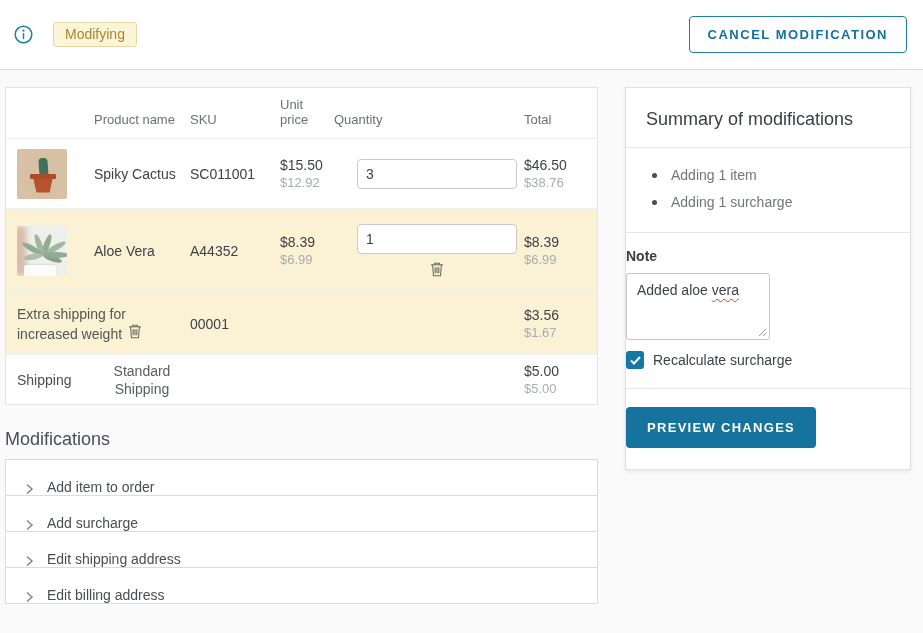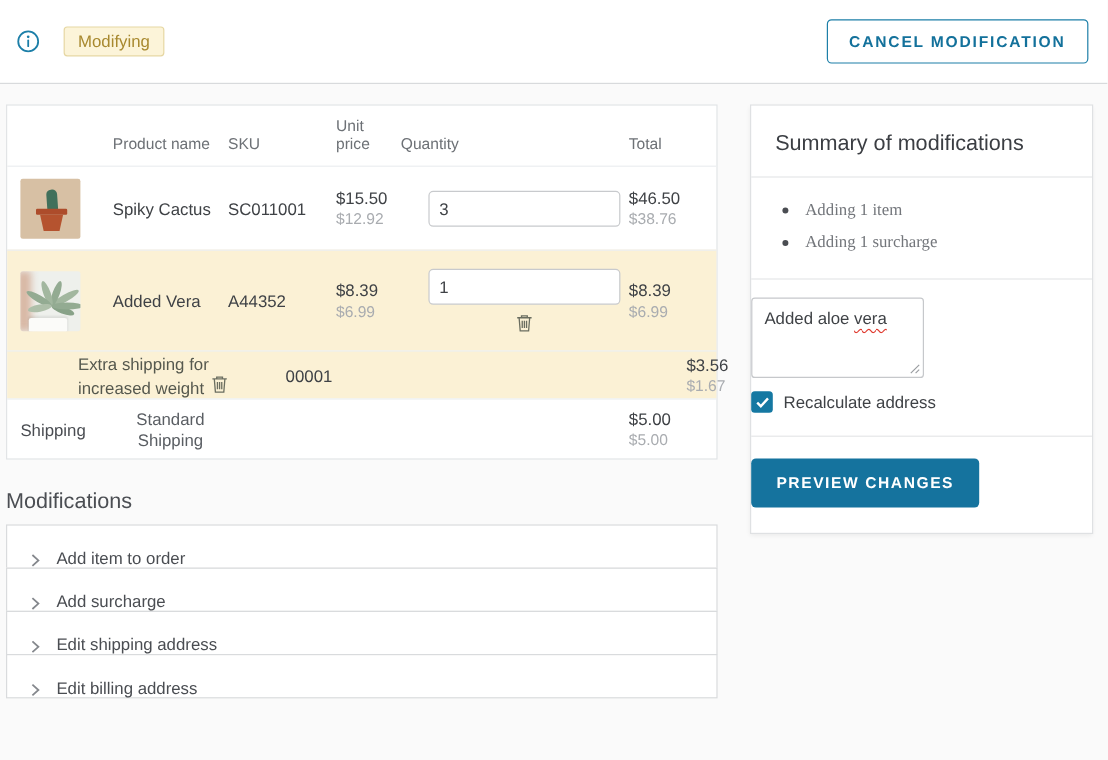--- a/index.html
+++ b/index.html
@@ -56,21 +56,21 @@
   .img-cell { padding-left:11px; }
 
   .qty-wrap { margin-left:23px; width:160px; display:flex; flex-direction:column; align-items:center; }
   .qty-input {
     width:160px; height:30px; border:1px solid #c8cacd; border-radius:4px;
     padding:0 8px; font-size:14px; color:#3f4246; background:#fff;
     font-family:"Liberation Sans", sans-serif;
   }
   .trash-btn { background:none; border:none; cursor:pointer; margin-top:7px; line-height:0; padding:0; }
 
-  .row-surcharge { height:40px;padding-left:48px; }
+  .row-surcharge { height:62px; }
   .surcharge-label {
     grid-column:1 / 3; padding-left:11px; font-size:14px; color:#55584e;
     line-height:18px; max-width:190px;
   }
   .surcharge-label .trash-btn { margin:0 0 -3px 6px; display:inline-block; }
   .row-shipping { height:50px; }
   .ship-label { padding-left:11px; font-size:14px; color:#4a4d52; }
   .ship-method { text-align:center; color:#5a5e63; line-height:18px; }
 
   
@@ -99,21 +99,21 @@
   }
   .acc-item:first-child { margin-top:0; }
   .acc-label { font-size:14px; color:#4a4d52; font-weight:500; }
   .chev { display:inline-flex; line-height:0; }
 
   
   .panel { background:#fff; border:1px solid #dfe1e3; box-shadow:0 2px 4px rgba(0,0,0,.07); }
   .panel-section { padding:0 20px; border-bottom:1px solid #e5e6e8; }
   .panel-title { font-size:18px; font-weight:normal; color:#3b3e43; padding:21px 0 17px; }
   .summary-list { list-style:none; padding:14px 0 16px 6px; }
-  .summary-list li { font-size:14px; color:#73767b; line-height:27px; display:flex; align-items:center;font-family:Liberation Serif, serif; }
+  .summary-list li { font-size:14px; color:#73767b; line-height:27px; display:flex; align-items:center; }
   .bullet { width:5px; height:5px; border-radius:50%; background:#4a4d52; margin:0 14px 0 0; flex:0 0 auto; }
   .note-section { padding:15px 0 19px; }
   .note-label { font-size:14px; font-weight:bold; color:#3b3e43; margin-bottom:9px; }
   .note-box {
     width:144px; height:67px; border:1px solid #c6c8cb; border-radius:3px;
     padding:8px 10px; font-size:14px; color:#3f4246; position:relative;
     background:#fff; cursor:text;
   }
   .misspelled { text-decoration:underline wavy #e03c31 1px; text-underline-offset:3px; }
   .resize-handle { position:absolute; right:2px; bottom:2px; line-height:0; }
@@ -191,21 +191,21 @@
             <div class="leaf l2"></div>
               <div class="leaf l3"></div>
               <div class="leaf l4"></div>
             <div class="leaf l5"></div>
               <div class="leaf l6"></div>
               <div class="leaf l7"></div>
             <div class="leaf"></div>
             <div class="aloe-pot"></div>
           </div>
         </div>
-        <div class="cell c-center">Added Vera</div>
+        <div class="cell c-center">Aloe Vera</div>
         <div class="cell c-center">A44352</div>
         <div class="cell c-right uprice">
           <div>$8.39</div>
           <div class="sub">$6.99</div>
         </div>
         <div class="cell">
           <div class="qty-wrap">
             <input class="qty-input" type="text" value="1" style="">
             <button class="trash-btn">
               <svg width="14" height="16" viewBox="0 0 14 16" fill="none" stroke="#6b6e60" stroke-width="1.1">
@@ -311,36 +311,37 @@
               <span>Adding 1 item</span>
             </li>
           <li>
               <span class="bullet"></span>
               <span>Adding 1 surcharge</span>
             </li>
         </ul>
       </div>
 
       <div class="panel-section note-section">
+        <div class="note-label">Note</div>
         <div class="note-box">
           <span>Added aloe</span>
           <span class="misspelled">vera</span>
           <span class="resize-handle">
             <svg width="9" height="9" viewBox="0 0 9 9">
                 <path d="M8 1L1 8M8 5L5 8" stroke="#9a9da1" stroke-width="1"></path>
               </svg>
           </span>
         </div>
         <div class="check-row">
           <span class="checkbox">
             <svg width="11" height="9" viewBox="0 0 11 9">
                 <path d="M1 4.5l3 3L10 1" fill="none" stroke="#fff" stroke-width="2"></path>
               </svg>
           </span>
-          <span class="check-label">Recalculate address</span>
+          <span class="check-label">Recalculate surcharge</span>
         </div>
       </div>
 
       <div class="panel-section btn-section">
         <button class="preview-btn">PREVIEW CHANGES</button>
       </div>
 
     </div>
   </div>
 

